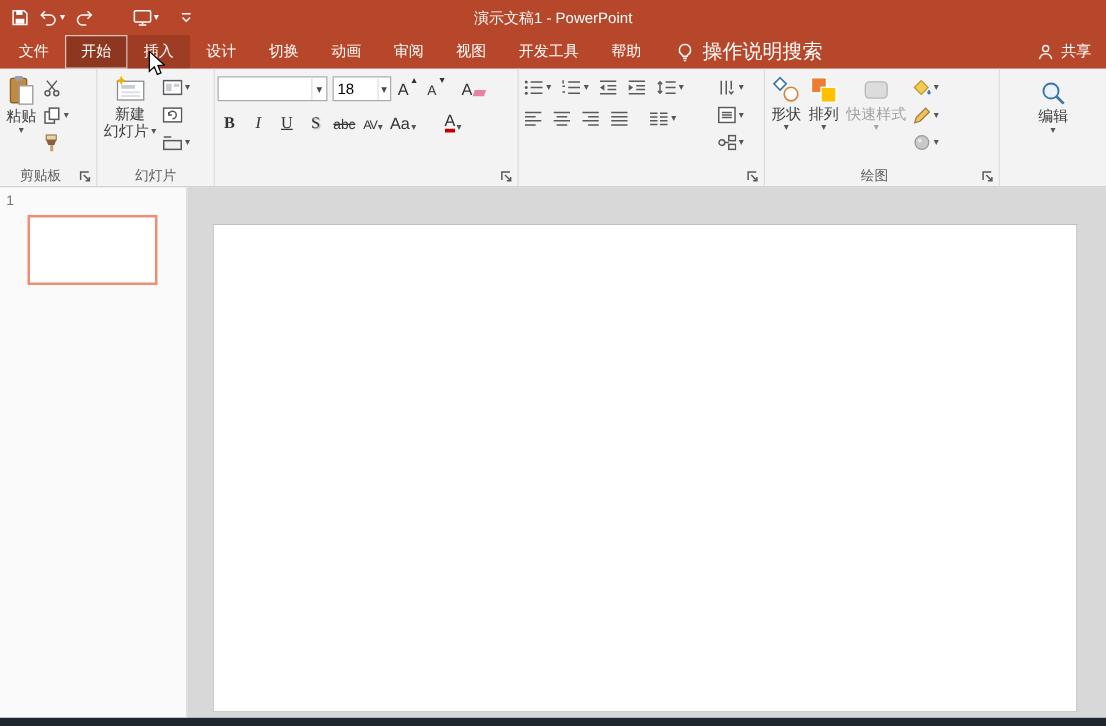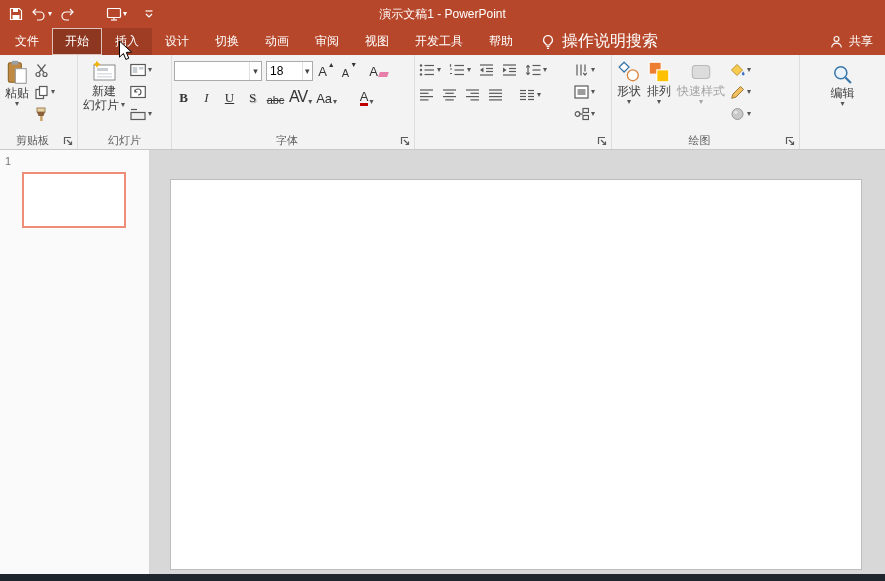--- a/index.html
+++ b/index.html
@@ -250,34 +250,33 @@
             <span style="width:9px;height:5px;background:#E87FA8;transform:skewX(-18deg);display:inline-block;margin-bottom:2px"></span>
           </span>
         </div>
         <div class="frow">
           <span class="tbtn serif" style="font-weight:bold">B</span>
           <span class="tbtn serif" style="font-style:italic">I</span>
           <span class="tbtn serif" style="text-decoration:underline">U</span>
           <span class="tbtn serif" style="text-shadow:1px 1px 1px #9a9a9a">S</span>
           <span class="tbtn" style="font-size:11px;text-decoration:line-through">abc</span>
           <span class="tbtn">
-            <span style="font-size:16px;letter-spacing:-1px">AV</span>
+            <span style="font-size:10px;letter-spacing:-1px">AV</span>
             <span class="dd">▾</span>
           </span>
           <span class="tbtn">
             <span>Aa</span>
             <span class="dd">▾</span>
           </span>
           <span class="tbtn" style="margin-left:16px">
             <span style="border-bottom:3px solid #C00000;line-height:13px">A</span>
             <span class="dd">▾</span>
           </span>
         </div>
       </div>
-      <span class="grp-label">字体</span>
       <span class="launcher">
         <svg class="gi" width="10" height="10" viewBox="0 0 10 10">
           <path d="M8 1.5H1.5V8"></path>
             <path d="M4 4l4.5 4.5"></path>
             <path d="M8.5 5.5v3h-3"></path>
         </svg>
       </span>
     </div>
 
     <div class="grp" style="width:197px">

